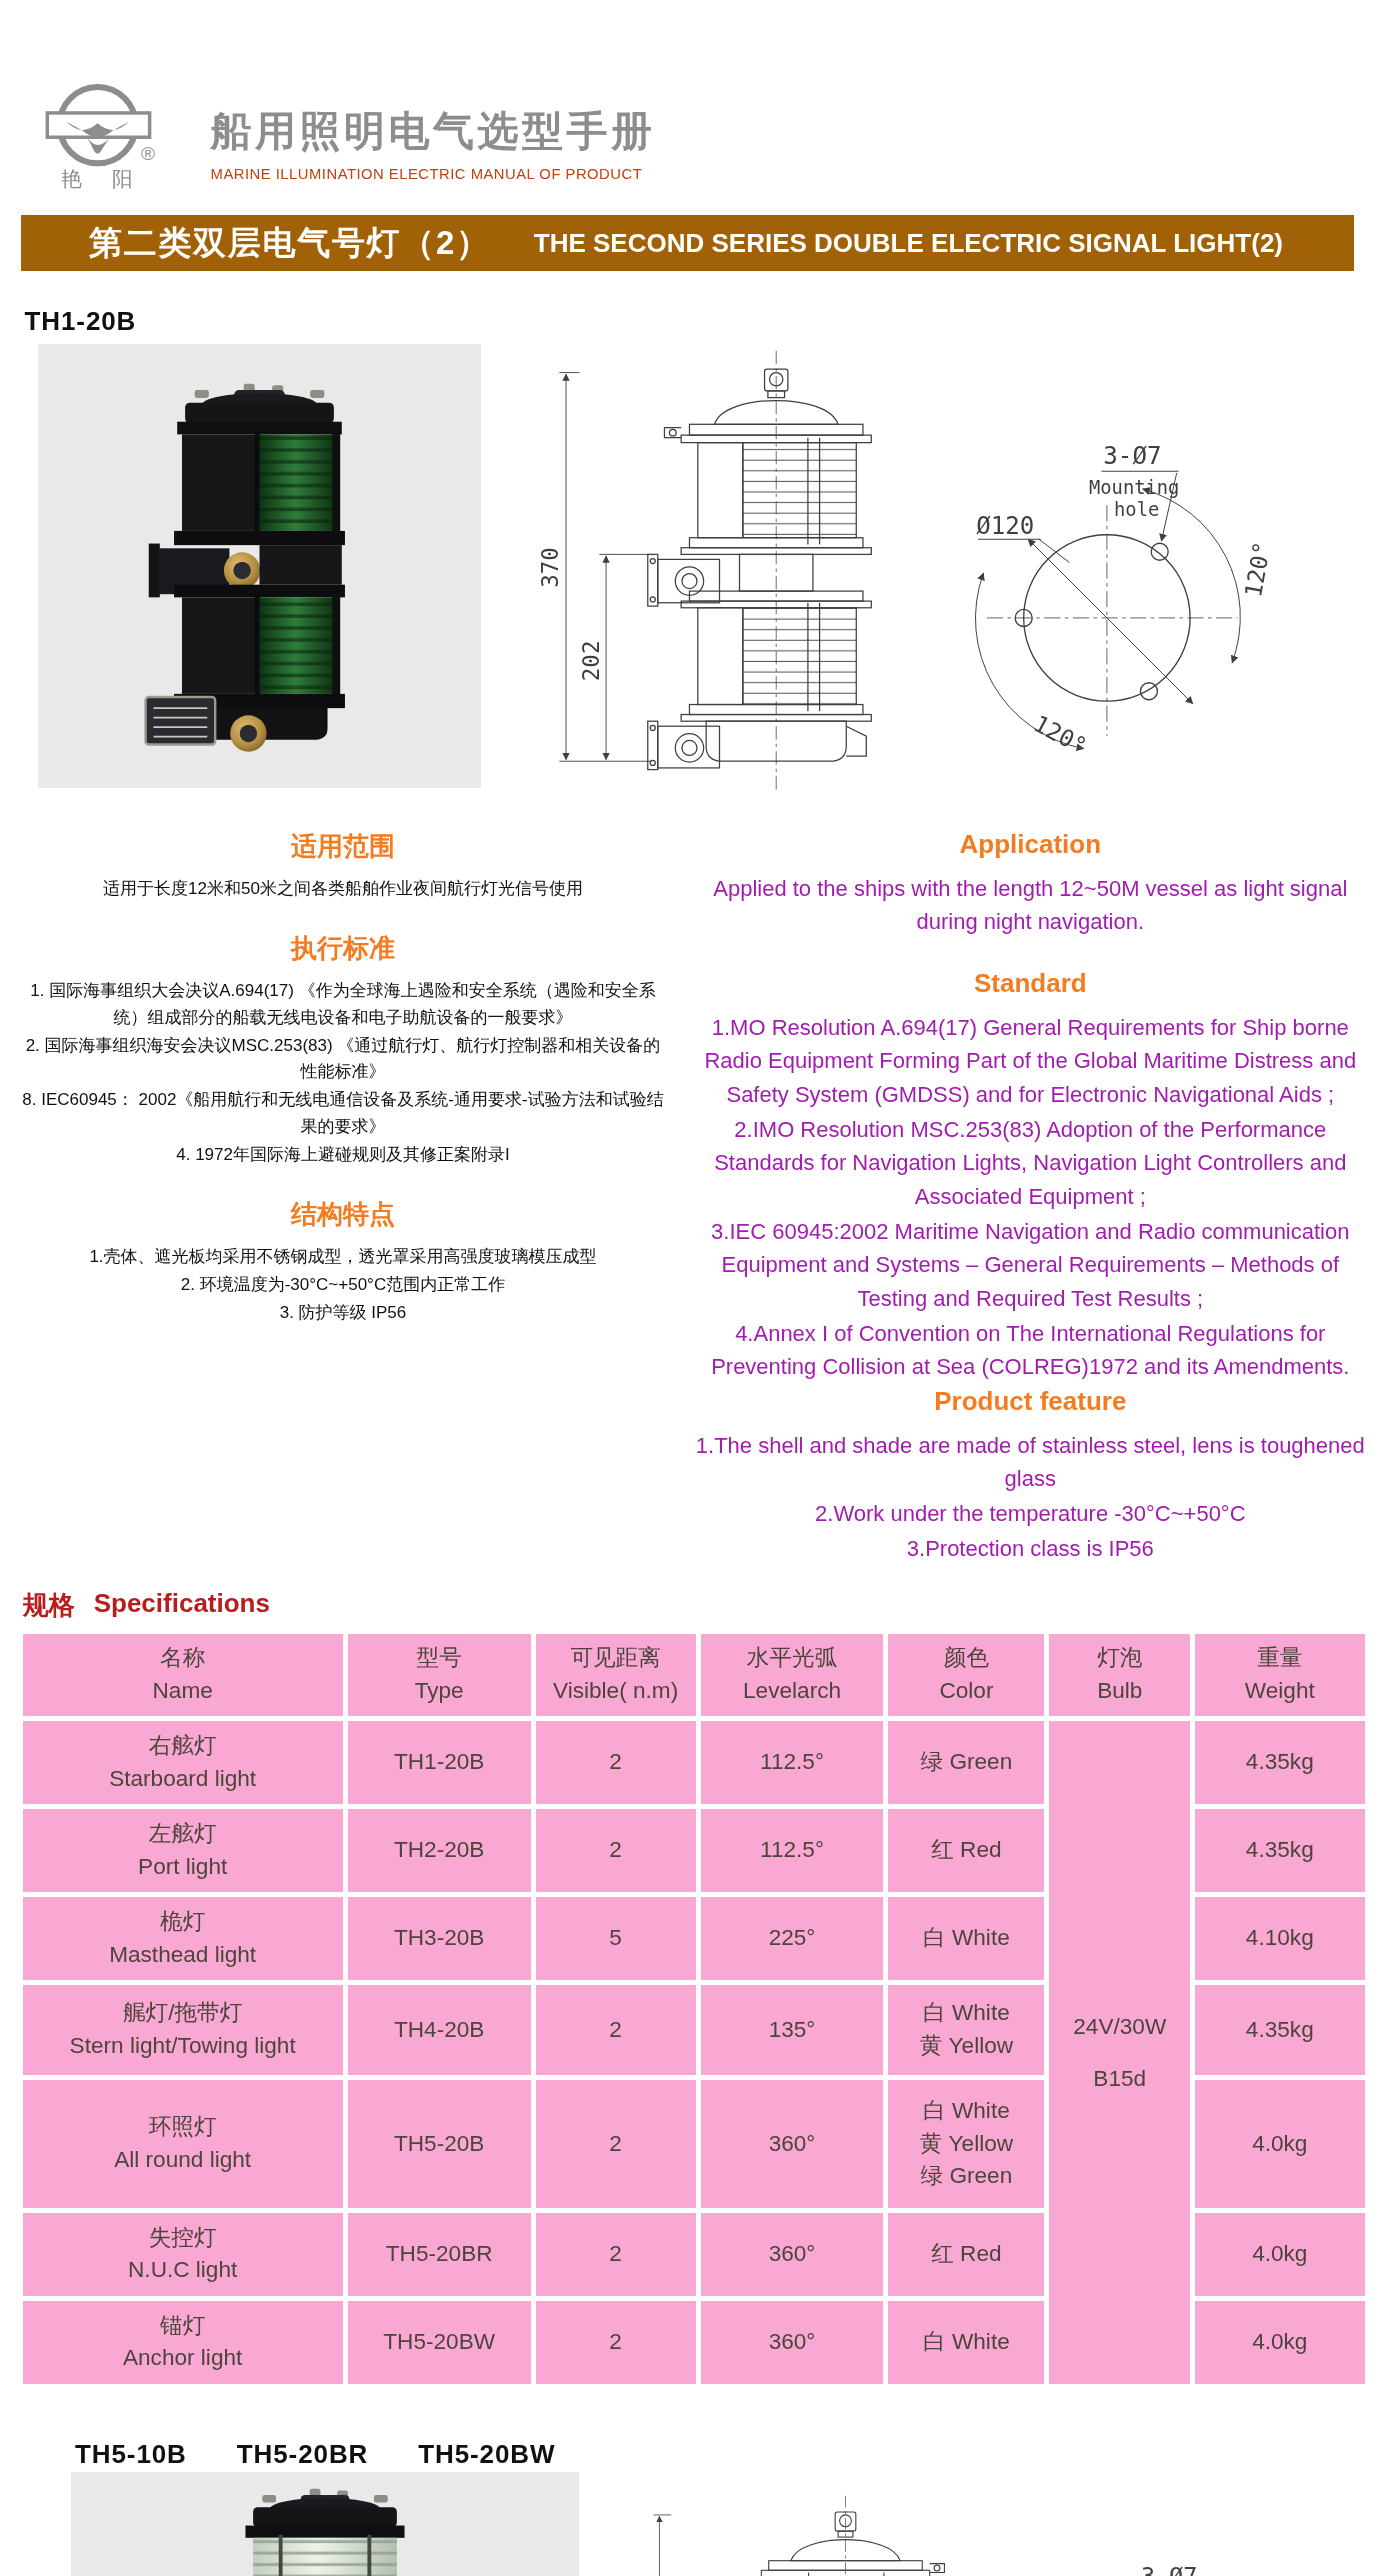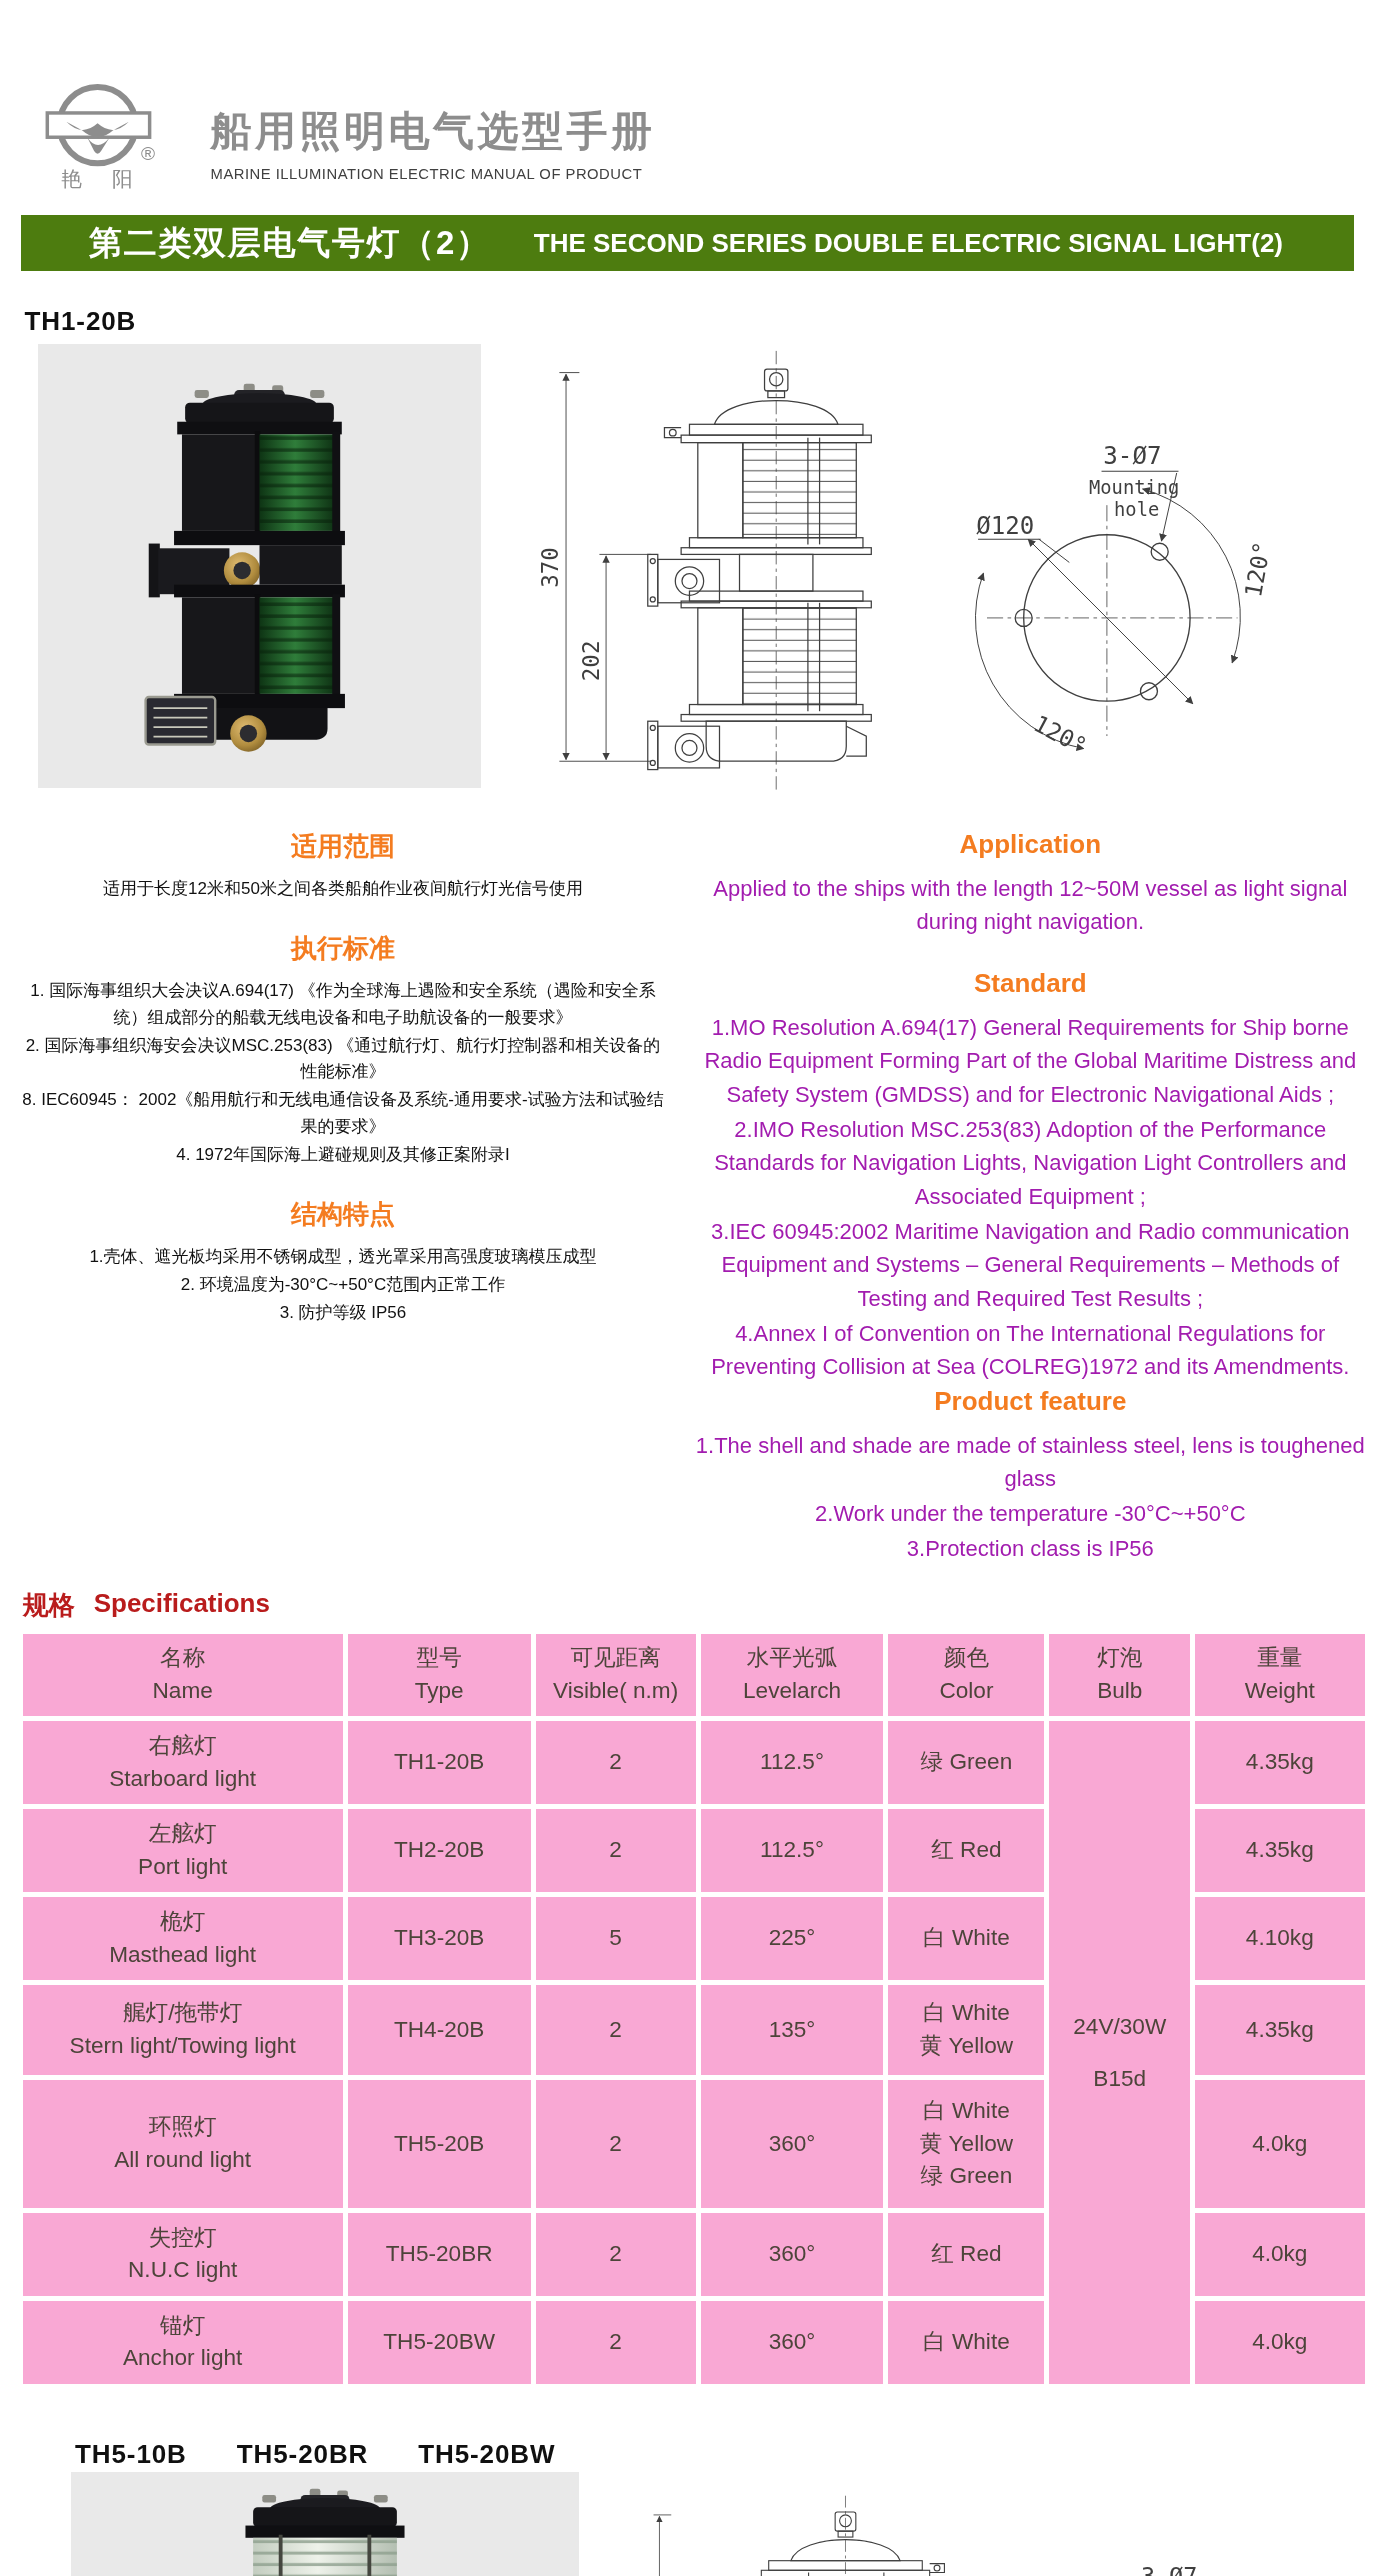--- a/index.html
+++ b/index.html
@@ -9,25 +9,25 @@
     font-family:"Liberation Sans","DejaVu Sans",sans-serif;
     color:#1f1f1f; position:relative;
   }
   .page { padding:0 21px; }
 
   
   .brand { display:flex; align-items:flex-start; margin-top:80px; }
   .logo-wrap { width:174px; text-align:center; }
   .brand-text { margin-left:15.6px; margin-top:24px; }
   .brand-cn { font-size:41px; font-weight:700; color:#8d8d8d; letter-spacing:3.5px; }
-  .brand-en { font-size:14.8px; color:#404040; letter-spacing:0.5px; margin-top:7px; }
+  .brand-en { font-size:14.8px; color:#c2410c; letter-spacing:0.5px; margin-top:7px; }
 
   
   .banner {
-    margin-top:21px; margin-right:19px; height:56px; background:#4d7c0f;
+    margin-top:21px; margin-right:19px; height:56px; background:#a16207;
     display:flex; align-items:center; padding-left:68px; gap:43px;
   }
   .banner-cn { color:#fff; font-size:33px; font-weight:700; letter-spacing:1.7px; }
   .banner-en { color:#fff; font-size:26px; font-weight:700; letter-spacing:0px; }
 
   
   .model-label { font-size:26px; font-weight:700; letter-spacing:0.9px; color:#101010; margin:35px 0 7px 3.5px; }
   .model-label.multi { margin:50px 0 2px 54px; display:flex; gap:50px; }
 
   .media-row { display:flex; align-items:flex-start; }

